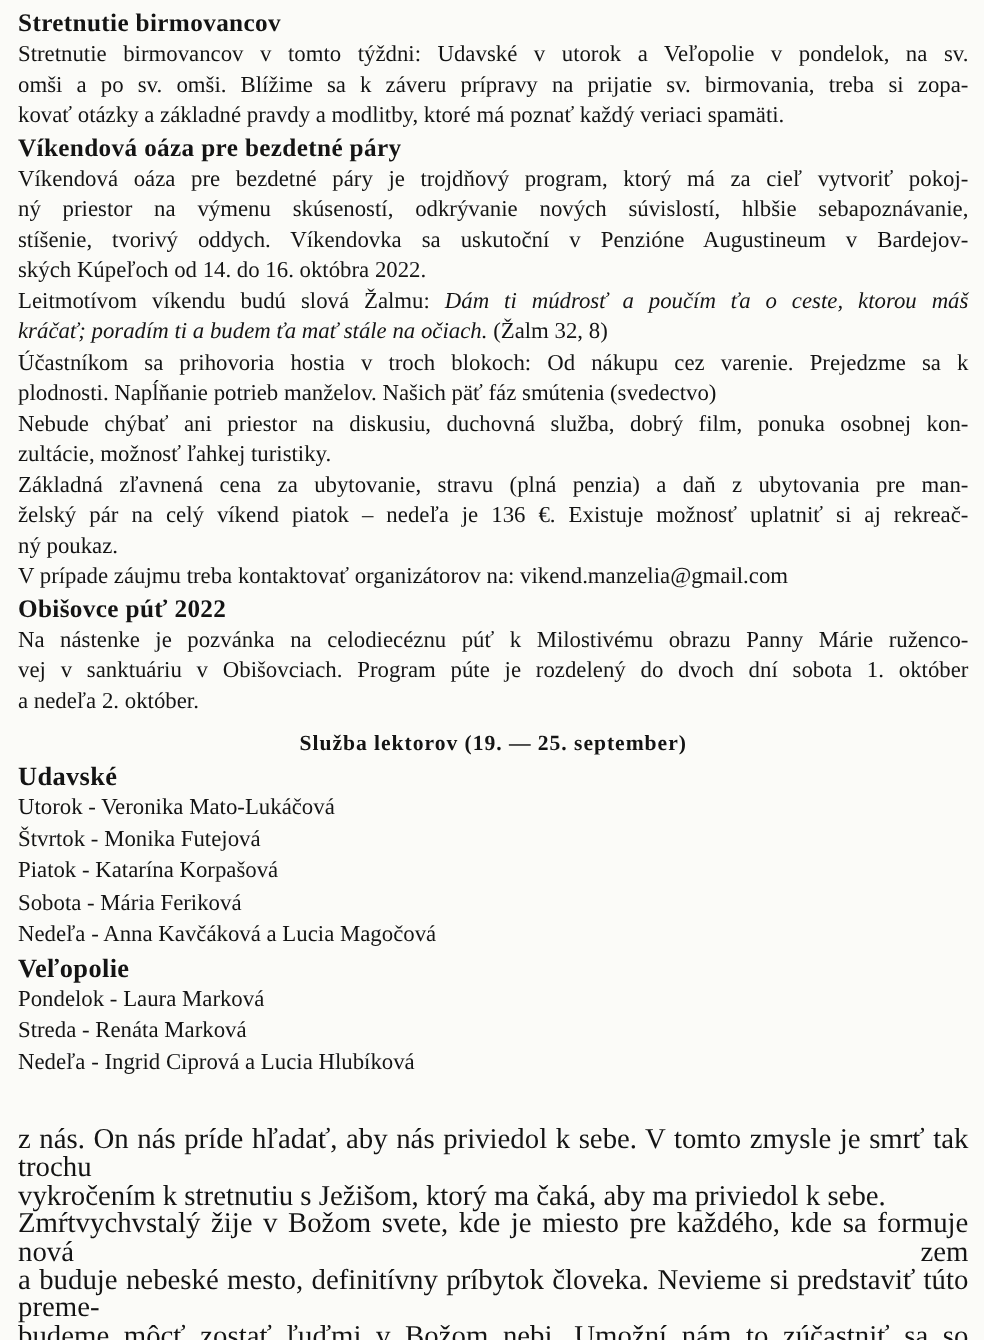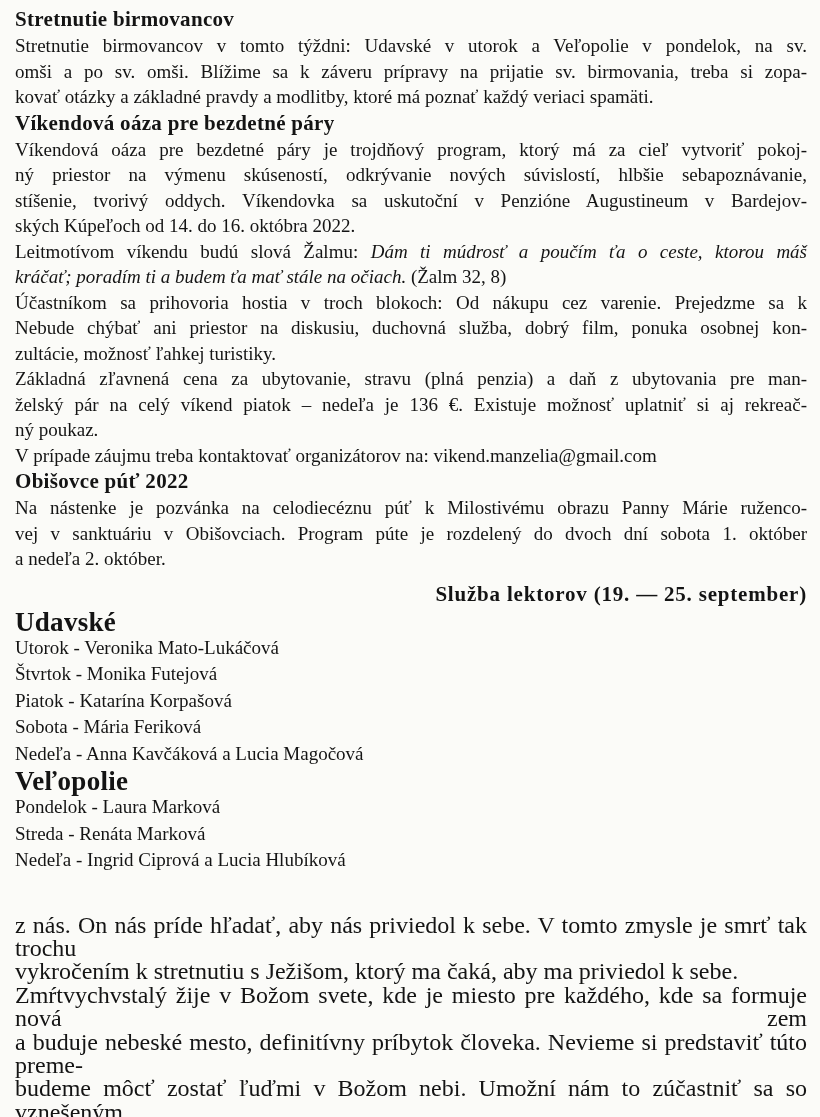--- a/index.html
+++ b/index.html
@@ -30,30 +30,30 @@
     font-size: 19px;
     line-height: 25.5px;
     text-align: left;
     white-space: normal;
   }
   .line.just {
     text-align: justify;
     text-align-last: justify;
   }
   .center-h {
-    text-align: right;
+    text-align: center;
     font-weight: bold;
-    font-size: 21px;
+    font-size: 18px;
     line-height: 28px;
     letter-spacing: 0.8px;
     margin: 8px 0 0 0;
   }
   .sub-h {
     font-weight: bold;
-    font-size: 27px;
+    font-size: 22px;
     line-height: 26px;
     letter-spacing: 0.3px;
     margin: 1px 0 0 0;
   }
   .list-line {
     font-size: 19px;
     line-height: 26.5px;
   }
   .tight .line {
     font-size: 24px;
@@ -85,20 +85,21 @@
       <div class="line just">ný priestor na výmenu skúseností, odkrývanie nových súvislostí, hlbšie sebapoznávanie,</div>
       <div class="line just">stíšenie, tvorivý oddych. Víkendovka sa uskutoční v Penzióne Augustineum v Bardejov-</div>
       <div class="line">ských Kúpeľoch od 14. do 16. októbra 2022.</div>
     </div>
     <div class="para">
       <div class="line just"><span>Leitmotívom víkendu budú slová Žalmu: </span><i>Dám ti múdrosť a poučím ťa o ceste, ktorou máš</i></div>
       <div class="line"><i>kráčať; poradím ti a budem ťa mať stále na očiach.</i><span> (Žalm 32, 8)</span></div>
     </div>
     <div class="para">
       <div class="line just">Účastníkom sa prihovoria hostia v troch blokoch: Od nákupu cez varenie. Prejedzme sa k</div>
+      <div class="line">plodnosti. Napĺňanie potrieb manželov. Našich päť fáz smútenia (svedectvo)</div>
     </div>
     <div class="para">
       <div class="line just">Nebude chýbať ani priestor na diskusiu, duchovná služba, dobrý film, ponuka osobnej kon-</div>
       <div class="line">zultácie, možnosť ľahkej turistiky.</div>
     </div>
     <div class="para">
       <div class="line just">Základná zľavnená cena za ubytovanie, stravu (plná penzia) a daň z ubytovania pre man-</div>
       <div class="line just">želský pár na celý víkend piatok – nedeľa je 136 €. Existuje možnosť uplatniť si aj rekreač-</div>
       <div class="line">ný poukaz.</div>
     </div>

